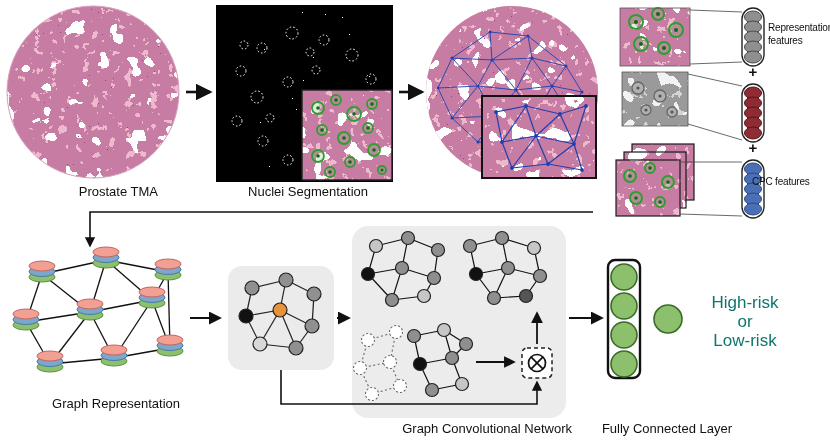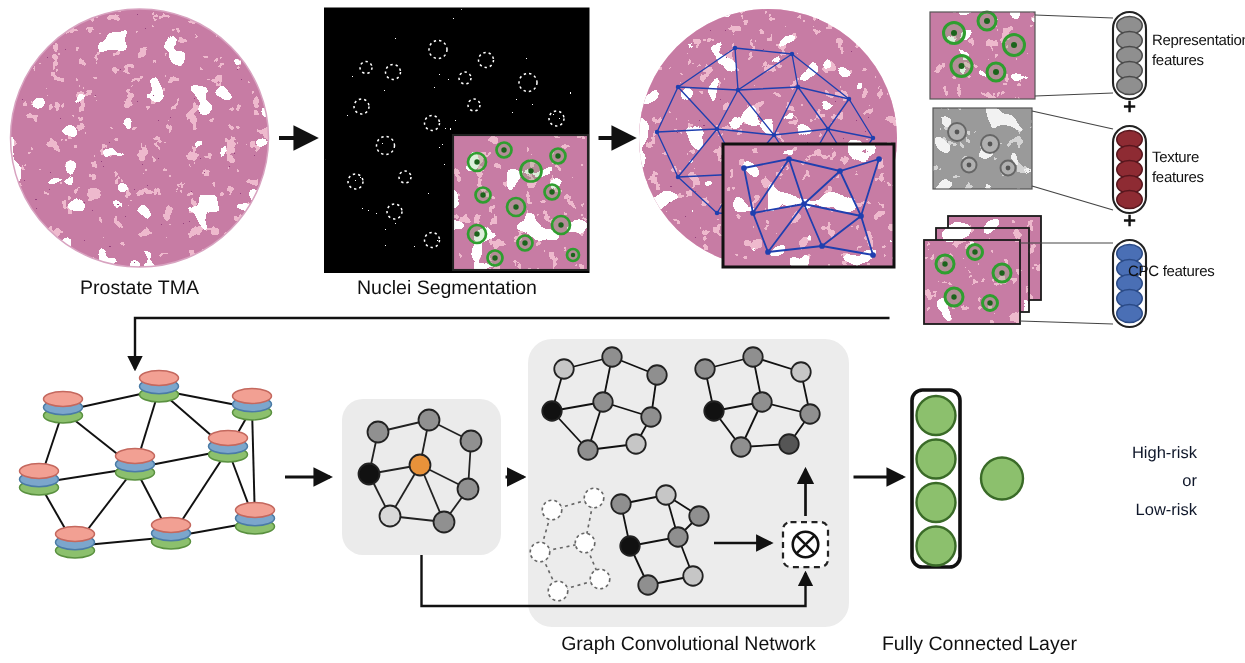--- a/index.html
+++ b/index.html
@@ -1,22 +1,22 @@
 <!DOCTYPE html>
 <html><head>
 <meta charset="utf-8">
 <style>
   *{margin:0;padding:0;box-sizing:border-box}
   body{background:#fff;font-family:"Liberation Sans",sans-serif}
   .canvas{position:relative;width:830px;height:442px;background:#fff;overflow:hidden}
   .canvas svg{position:absolute;left:0;top:0;display:block}
-  .lbl{position:absolute;font-size:13px;color:#111;text-align:center}
+  .lbl{position:absolute;font-size:13px;color:#111;text-align:right}
   .flabel{position:absolute;font-size:10px;line-height:1.25;color:#111;letter-spacing:-0.2px}
   .plus{position:absolute;font-size:15px;font-weight:700;color:#111;width:14px;text-align:center}
-  .risk{position:absolute;font-size:11px;line-height:19px;color:#0f172a;text-align:right}
+  .risk{position:absolute;font-size:17px;line-height:19px;color:#0f766e;text-align:center}
 </style>
 </head>
 <body>
 
 <div class="canvas">
 <svg width="830" height="442" viewBox="0 0 830 442" xmlns="http://www.w3.org/2000/svg">
   <defs>
     <marker id="arr" viewBox="0 0 10 10" refX="8.5" refY="5" markerWidth="6.5" markerHeight="6.5" orient="auto">
       <path d="M0,0 L10,5 L0,10 z" fill="#111"></path>
     </marker>
@@ -511,24 +511,24 @@
     <line x1="569" y1="318" x2="602" y2="318" stroke-width="2" marker-end="url(#arr)"></line>
     <path d="M281,370 L281,404 L537,404 L537,382" stroke-width="1.6" marker-end="url(#arr)"></path>
   </g>
 </svg>
 
 <div class="lbl" style="left:28px;top:184px;width:130px">Prostate TMA</div>
 <div class="lbl" style="left:228px;top:184px;width:140px">Nuclei Segmentation</div>
 
 <div class="flabel" style="left:768px;top:22px;width:62px">Representation features</div>
 <div class="plus" style="left:746px;top:63px">+</div>
-<div class="flabel" style="left:768px;top:100px;width:62px">Texture features</div>
 <div class="plus" style="left:746px;top:139px">+</div>
 <div class="flabel" style="left:752px;top:176px;width:62px">CPC features</div>
 
+<div class="lbl" style="left:20px;top:396px;width:160px">Graph Representation</div>
 <div class="lbl" style="left:574px;top:421px;width:158px">Fully Connected Layer</div>
 <div class="lbl" style="left:346px;top:421px;width:226px">Graph Convolutional Network</div>
 
 <div class="risk" style="left:692px;top:293px;width:106px">
   <div>High-risk</div>
   <div>or</div>
   <div>Low-risk</div>
 </div>
 </div>
 

